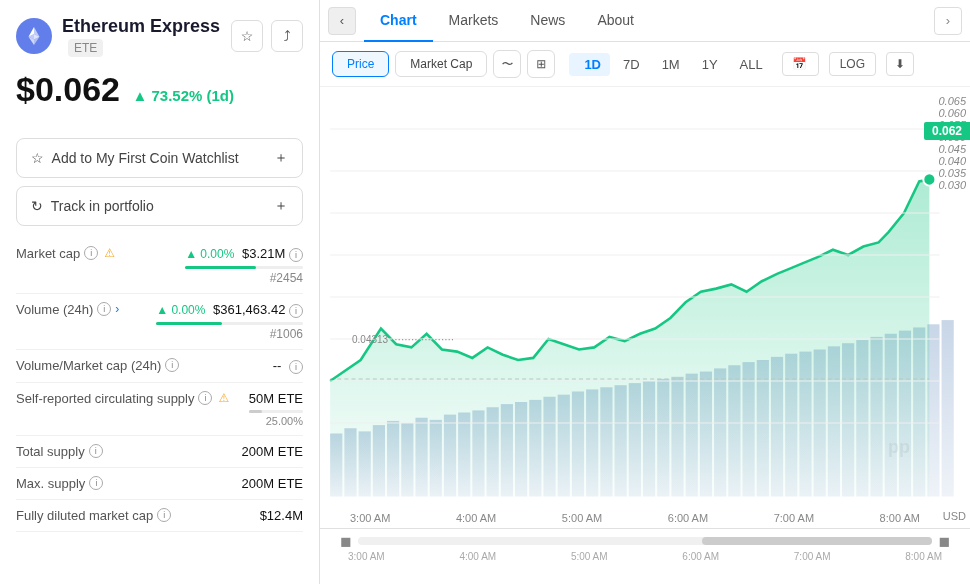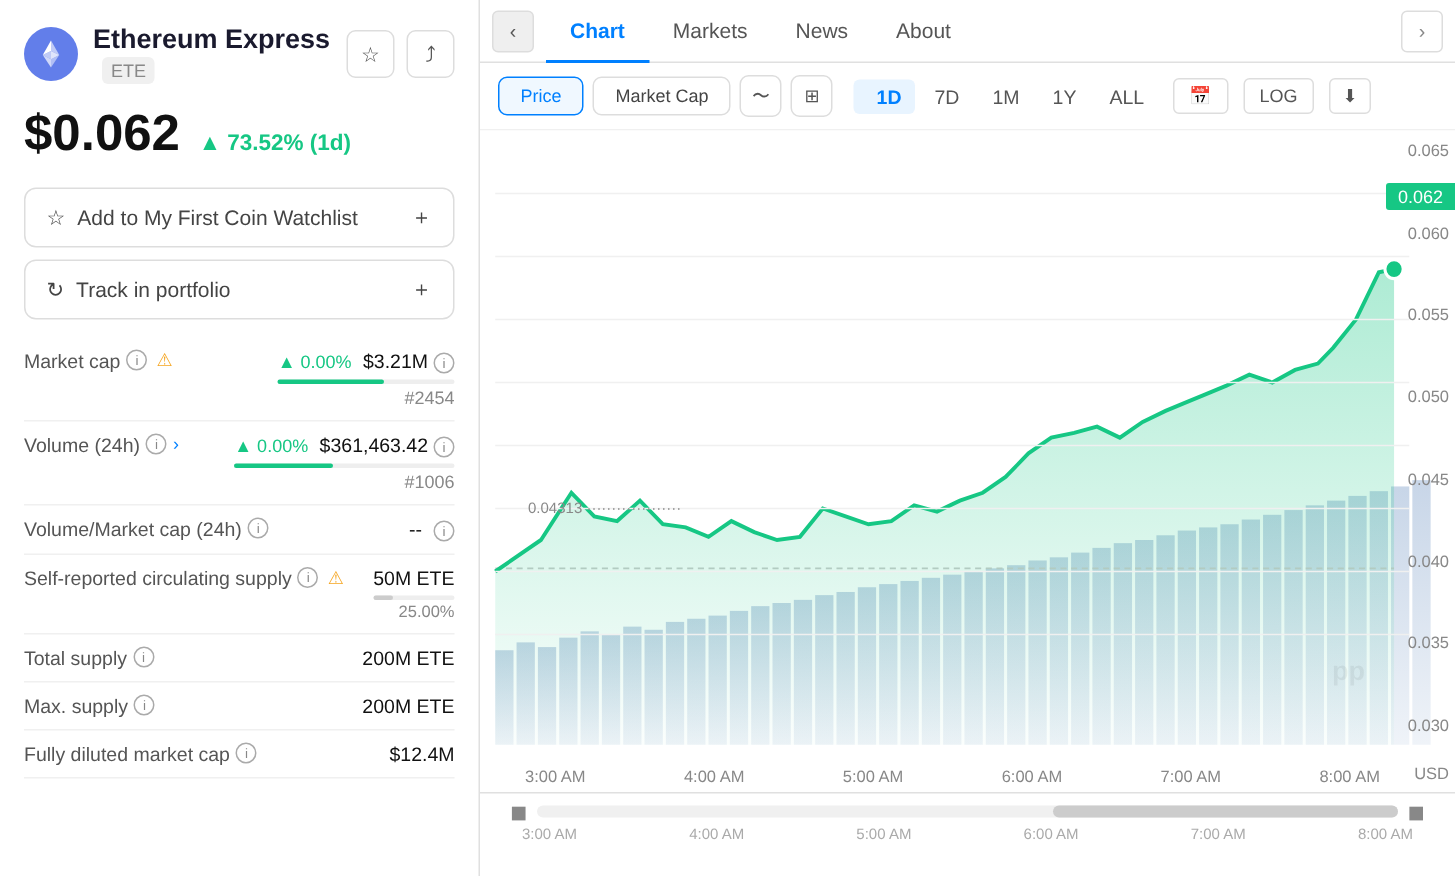--- a/index.html
+++ b/index.html
@@ -9,21 +9,21 @@
     .left-panel { width: 320px; min-width: 320px; border-right: 1px solid #e0e0e0; padding: 16px 16px 10px; overflow-y: auto; }
     .coin-header { display: flex; align-items: center; gap: 10px; margin-bottom: 14px; }
     .coin-logo { width: 36px; height: 36px; background: #627eea; border-radius: 50%; display: flex; align-items: center; justify-content: center; }
     .coin-logo svg { width: 22px; height: 22px; }
     .coin-name-block { flex: 1; }
     .coin-name { font-size: 18px; font-weight: 700; color: #1a1a2e; line-height: 1.2; }
     .coin-ticker { font-size: 12px; color: #888; background: #f0f0f0; padding: 2px 6px; border-radius: 4px; margin-left: 6px; }
     .coin-header-actions { display: flex; gap: 8px; }
     .icon-btn { width: 32px; height: 32px; border: 1px solid #ddd; border-radius: 6px; background: #fff; cursor: pointer; display: flex; align-items: center; justify-content: center; color: #555; font-size: 14px; }
 
-    .price-block { margin-bottom: 16px; }
+    .price-block { margin-bottom: 29px; }
     .price-main { font-size: 34px; font-weight: 700; color: #111; }
     .price-change { color: #16c784; font-size: 15px; font-weight: 600; margin-left: 8px; }
 
     .action-btn { width: 100%; border: 1px solid #ddd; border-radius: 8px; padding: 10px 14px; background: #fff; cursor: pointer; display: flex; align-items: center; justify-content: space-between; font-size: 14px; color: #444; margin-bottom: 8px; }
     .action-btn .left-content { display: flex; align-items: center; gap: 8px; }
 
     .stats-section { margin-top: 12px; }
     .stat-row { display: flex; justify-content: space-between; align-items: flex-start; padding: 8px 0; border-bottom: 1px solid #f0f0f0; font-size: 13px; }
     .stat-label { color: #555; display: flex; align-items: center; gap: 4px; }
     .stat-value { color: #111; font-weight: 500; text-align: right; }
@@ -48,22 +48,22 @@
     .ctrl-btn.active { background: #f0f8ff; border-color: #0080ff; color: #0080ff; }
     .ctrl-icon { width: 28px; height: 28px; border: 1px solid #ddd; border-radius: 6px; background: #fff; cursor: pointer; display: flex; align-items: center; justify-content: center; color: #555; font-size: 12px; }
     .time-btns { display: flex; gap: 4px; margin-left: 8px; }
     .time-btn { padding: 4px 9px; border: none; background: transparent; font-size: 13px; cursor: pointer; color: #555; border-radius: 4px; }
     .time-btn.active { background: #e8f4ff; color: #0080ff; font-weight: 600; padding-left: 15px; }
     .log-btn { padding: 4px 10px; border: 1px solid #ddd; border-radius: 4px; font-size: 12px; cursor: pointer; background: #fff; color: #555; margin-left: 4px; }
     .download-btn { padding: 4px 8px; border: 1px solid #ddd; border-radius: 4px; font-size: 12px; cursor: pointer; background: #fff; color: #555; margin-left: 4px; }
 
     
     .chart-area { flex: 1; position: relative; background: #fff; overflow: hidden; }
-    .price-label { position: absolute; right: 0; top: 35px; background: #16c784; color: #fff; font-size: 12px; font-weight: 400; padding: 2px 8px; border-radius: 2px 0 0 2px; text-align: right; }
-    .y-axis-labels { position: absolute; right: 4px; top: 0; bottom: 30px; display: flex; flex-direction: column; justify-content: space-between; font-size: 11px; color: #888; padding: 8px 0; pointer-events: none; }
+    .price-label { position: absolute; right: 0; top: 35px; background: #16c784; color: #fff; font-size: 12px; font-weight: 700; padding: 2px 8px; border-radius: 2px 0 0 2px; text-align: right; }
+    .y-axis-labels { position: absolute; right: 4px; top: 0; bottom: 30px; display: flex; flex-direction: column; justify-content: flex-start; font-size: 11px; color: #888; padding: 8px 0; pointer-events: none; font-style: italic; }
     .x-axis-labels { position: absolute; bottom: 4px; left: 30px; right: 50px; display: flex; justify-content: space-between; font-size: 11px; color: #888; }
     .usd-label { position: absolute; bottom: 6px; right: 4px; font-size: 11px; color: #888; font-weight: 400; }
     .low-price-label { position: absolute; left: 32px; font-size: 10px; color: #888; }
     .watermark { position: absolute; right: 60px; bottom: 70px; font-size: 18px; color: rgba(0,0,0,0.06); font-weight: 700; pointer-events: none; }
 
     
     .chart-scroll { height: 40px; border-top: 1px solid #e0e0e0; display: flex; align-items: center; padding: 0 8px; }
     .scroll-handle { height: 8px; flex: 1; background: #f0f0f0; border-radius: 4px; position: relative; }
     .scroll-thumb { position: absolute; left: 60%; right: 0; top: 0; height: 8px; background: #ccc; border-radius: 4px; }
     .scroll-arrows { font-size: 14px; color: #888; cursor: pointer; padding: 0 6px; }

